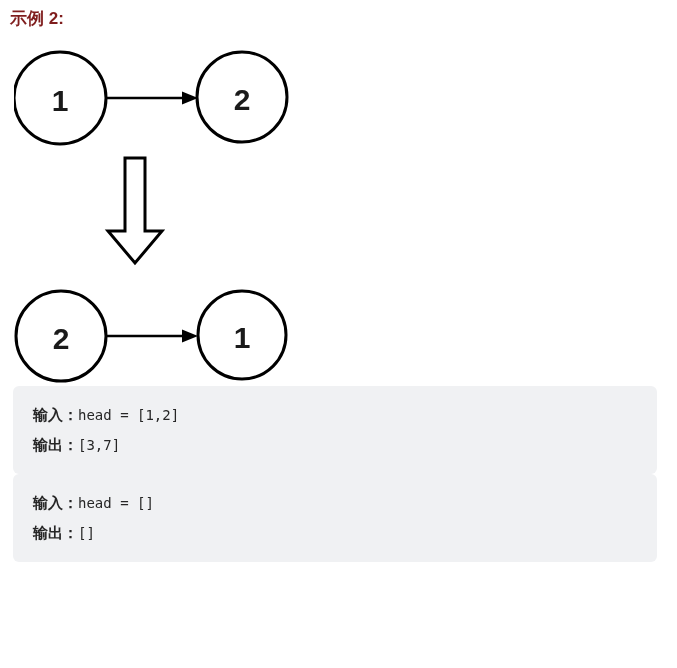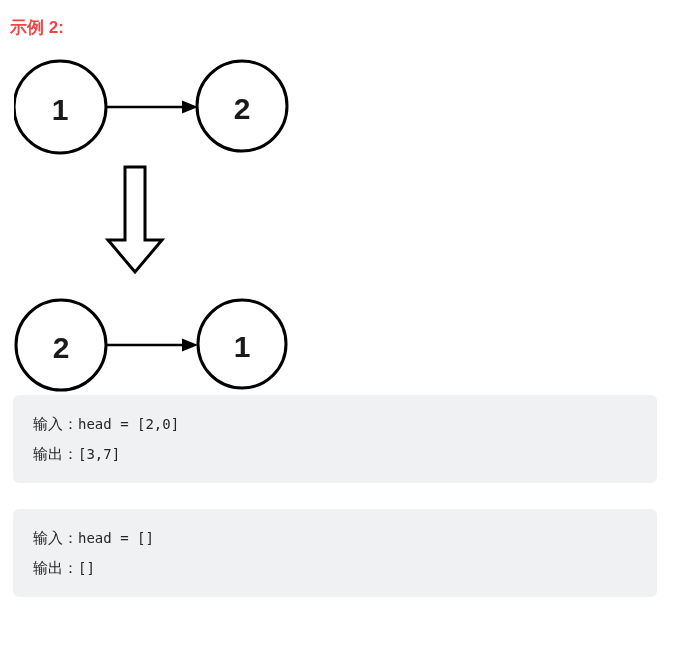--- a/index.html
+++ b/index.html
@@ -8,22 +8,22 @@
     background: #ffffff;
     font-family: "Liberation Sans", sans-serif;
     overflow: hidden;
   }
   .page { position: relative; width: 677px; height: 668px; }
 
   .section-heading {
     font-weight: bold;
     font-size: 17px;
     line-height: 20px;
-    color: #ef4444;
-    margin: 18px 0 0 10px;
+    color: #7f1d1d;
+    margin: 9px 0 0 10px;
   }
   .section-heading.ex3 { margin-top: 21px; line-height: 22px; }
 
   svg.diagram { display: block; margin: 17px 0 0 14px; }
 
   .node-circle { fill: #ffffff; stroke: #000000; stroke-width: 3; }
   .node-text {
     font-family: "Liberation Sans", sans-serif;
     font-weight: bold;
     font-size: 30px;
@@ -40,22 +40,22 @@
     margin: 0 0 0 13px;
     padding: 14px 20px;
     background: #f0f1f3;
     border-radius: 6px;
     font-family: "DejaVu Sans Mono", "Liberation Mono", monospace;
     font-size: 14px;
     line-height: 30px;
     color: #262626;
     white-space: pre;
   }
-  .code-block.ex3 { margin-top: 26px; }
-  .io-label { font-weight: normal; font-size: 15px; }
+  .code-block.ex3 { }
+  .io-label { font-weight: bold; font-size: 15px; }
 </style>
 </head>
 <body>
 
 <div class="page">
 
   <div class="section-heading">示例 2:</div>
 
   <svg class="diagram" width="300" height="340" viewBox="0 0 300 340">
 
@@ -77,20 +77,20 @@
       <text class="node-text" x="47" y="292">2</text>
 
       <line class="ptr-line" x1="93" y1="290" x2="170" y2="290"></line>
       <polygon class="ptr-head" points="168,283.5 168,296.5 184,290"></polygon>
 
       <circle class="node-circle" cx="228" cy="289" r="44"></circle>
       <text class="node-text" x="228" y="291">1</text>
     </g>
   </svg>
 
-  <div class="code-block"><span class="io-label">输入：</span><span>head = [2,0]</span>
+  <div class="code-block"><span class="io-label">输入：</span><span>head = [1,2]</span>
 <span class="io-label">输出：</span><span>[3,7]</span></div>
 
 
   <div class="code-block ex3"><span class="io-label">输入：</span><span>head = []</span>
 <span class="io-label">输出：</span><span>[]</span></div>
 
 </div>
 
 </body></html>

